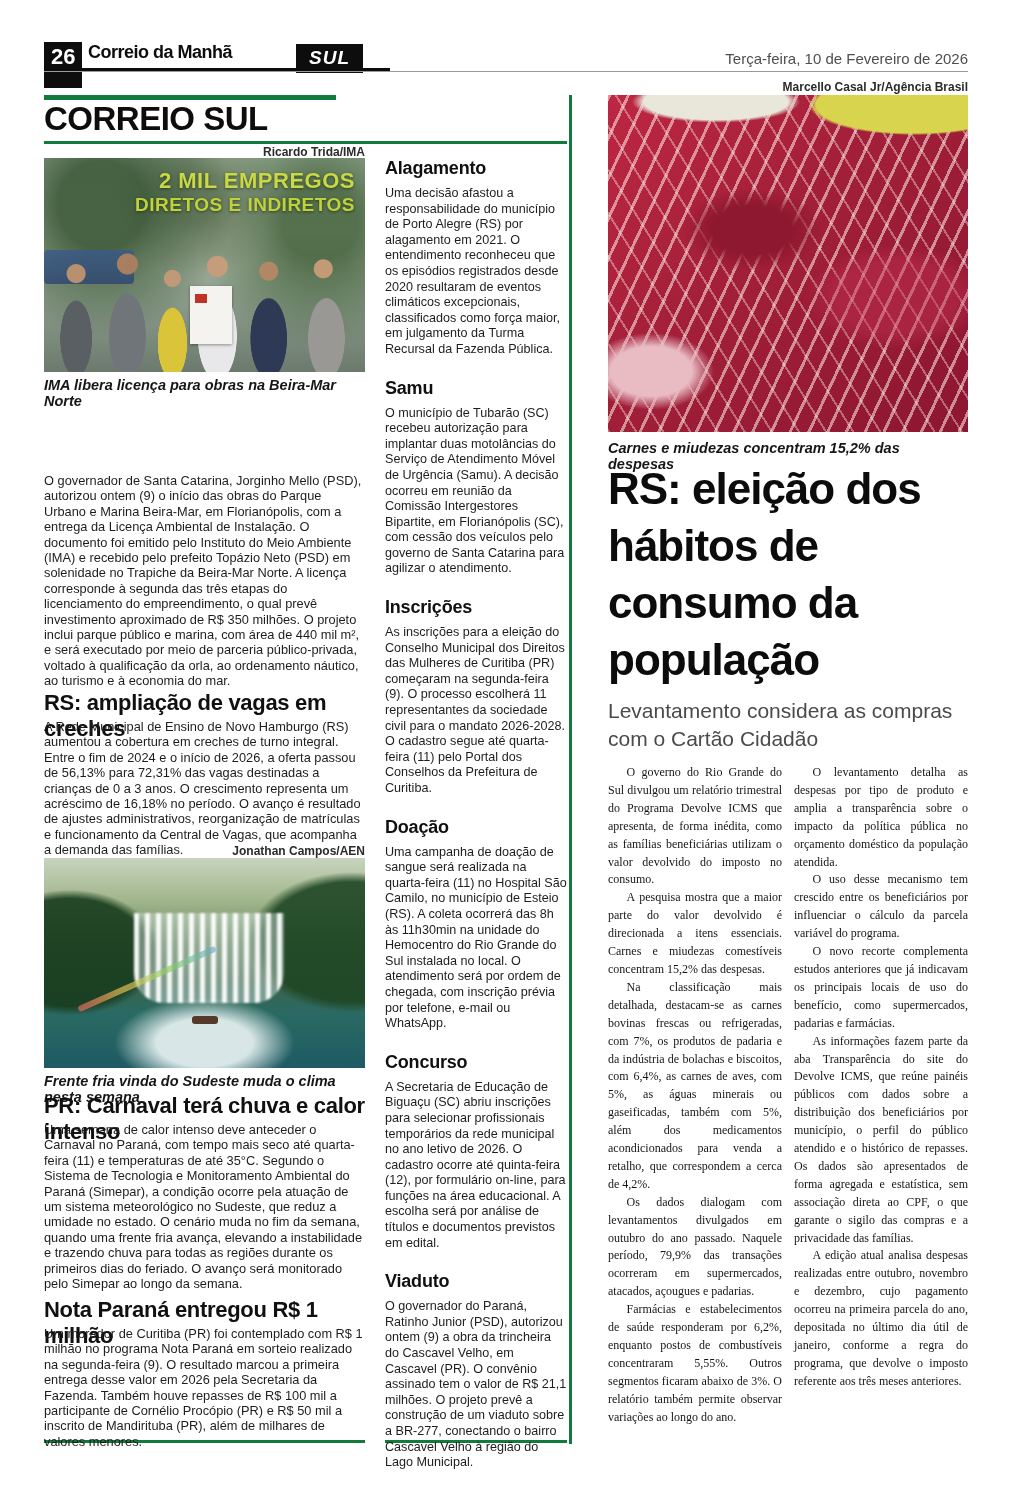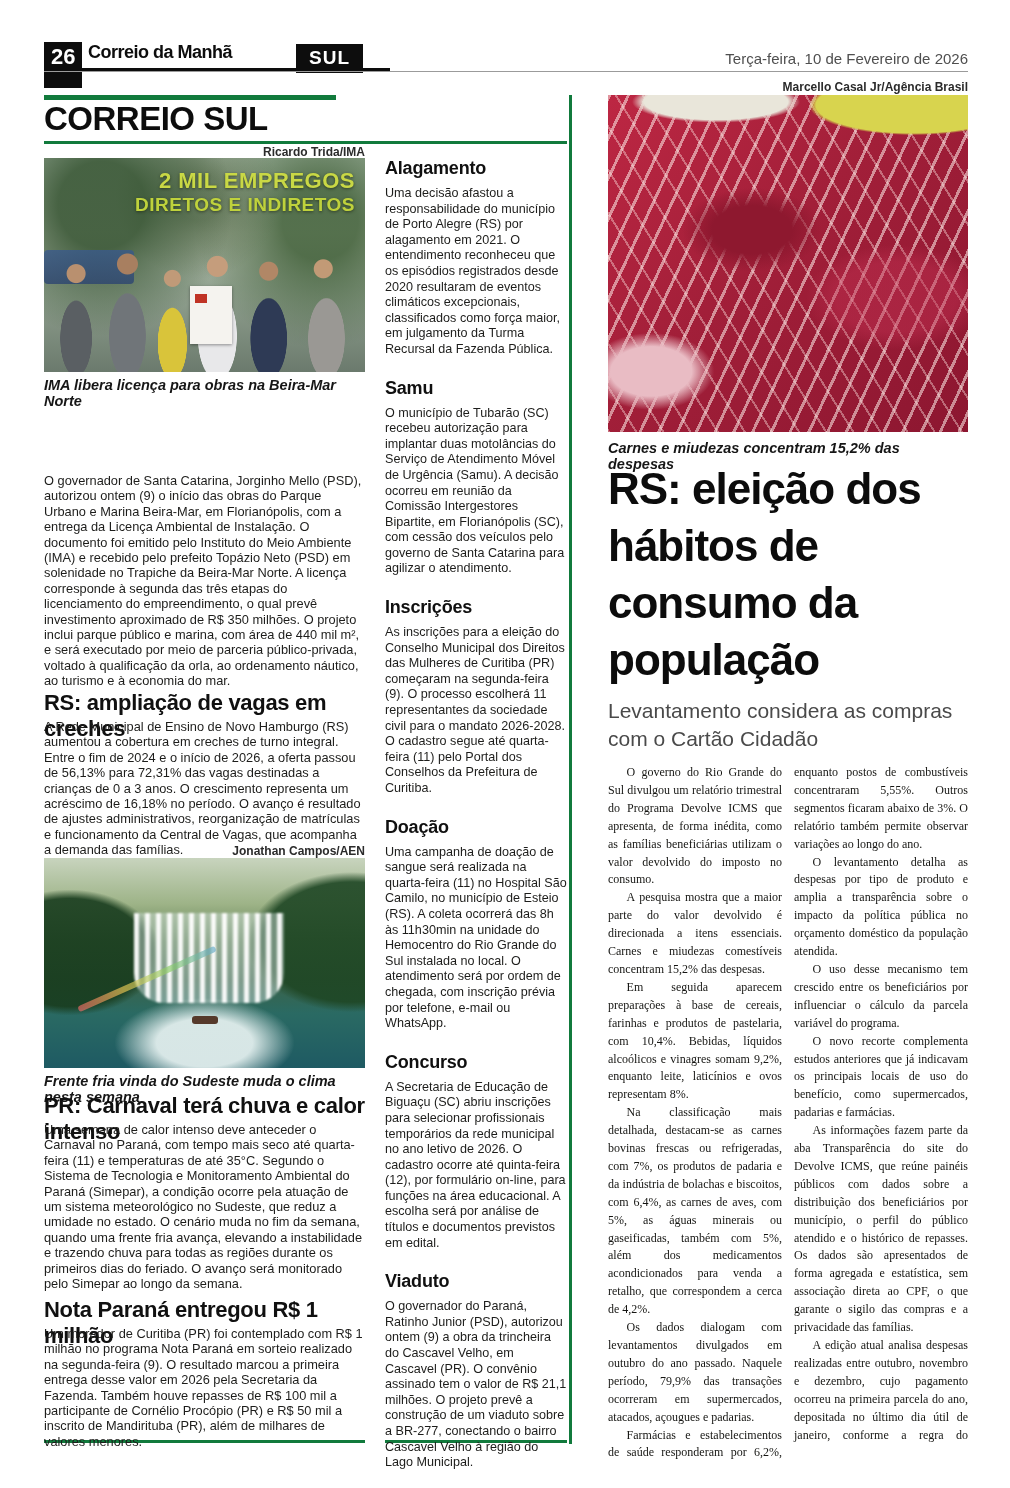--- a/index.html
+++ b/index.html
@@ -6,21 +6,21 @@
   * { margin:0; padding:0; box-sizing:border-box; }
   body { background:#ffffff; font-family:"Liberation Sans", sans-serif; }
   #page { position:relative; width:1010px; height:1488px; background:#fff; overflow:hidden; }
 
   
   .hdr-num { position:absolute; left:44px; top:42px; background:#0d0d0d; color:#fff;
              font-weight:bold; font-size:22px; padding:2px 7px 18px; }
   .hdr-brand { position:absolute; left:88px; top:42px; font-family:Liberation Sans, sans-serif;
                font-weight:bold; font-size:18px; color:#0d0d0d; letter-spacing:-0.5px; }
   .hdr-sul { position:absolute; left:296px; top:44px; background:#0d0d0d; color:#fff;
-             font-weight:bold; font-size:19px; padding:3px 13px 4px; letter-spacing:1px; }
+             font-weight:bold; font-size:19px; padding:3px 13px 4px; letter-spacing:1px;font-style:italic; }
   .hdr-date { position:absolute; right:42px; top:50px; color:#4f4f4f; font-size:15px; }
   .hdr-rule-thin { position:absolute; left:44px; right:42px; top:71px; height:1px; background:#9b9b9b; }
   .hdr-rule-thick { position:absolute; left:44px; top:68px; width:346px; height:4px; background:#0d0d0d; }
 
   
   .green-top   { position:absolute; left:44px; top:95px;  width:292px; height:5px; background:var(--green); }
   .green-under { position:absolute; left:44px; top:141px; width:523px; height:3px; background:var(--green); }
   .vline       { position:absolute; left:569px; top:95px; width:3px; height:1349px; background:var(--green); }
   .bl-left     { position:absolute; left:44px;  top:1440px; width:321px; height:3px; background:var(--green); }
   .bl-mid      { position:absolute; left:385px; top:1440px; width:182px; height:3px; background:var(--green); }
@@ -175,21 +175,20 @@
   <div class="credit" style="left:608px;top:80px;width:360px;">Marcello Casal Jr/Agência Brasil</div>
   <div class="photo photo3"></div>
   <div class="caption" style="left:608px;top:440px;width:360px;">Carnes e miudezas concentram 15,2% das despesas</div>
 
   <div class="main-headline">RS: eleição dos hábitos de consumo da população</div>
   <div class="main-deck">Levantamento considera as compras com o Cartão Cidadão</div>
 
   <div class="main-body">
     <p>O governo do Rio Grande do Sul divulgou um relatório trimestral do Programa Devolve ICMS que apresenta, de forma inédita, como as famílias beneficiárias utilizam o valor devolvido do imposto no consumo.</p>
     <p>A pesquisa mostra que a maior parte do valor devolvido é direcionada a itens essenciais. Carnes e miudezas comestíveis concentram 15,2% das despesas.</p>
-    <p>Em seguida aparecem preparações à base de cereais, farinhas e produtos de pastelaria, com 10,4%. Bebidas, líquidos alcoólicos e vinagres somam 9,2%, enquanto leite, laticínios e ovos representam 8%.</p>
     <p>Na classificação mais detalhada, destacam-se as carnes bovinas frescas ou refrigeradas, com 7%, os produtos de padaria e da indústria de bolachas e biscoitos, com 6,4%, as carnes de aves, com 5%, as águas minerais ou gaseificadas, também com 5%, além dos medicamentos acondicionados para venda a retalho, que correspondem a cerca de 4,2%.</p>
     <p>Os dados dialogam com levantamentos divulgados em outubro do ano passado. Naquele período, 79,9% das transações ocorreram em supermercados, atacados, açougues e padarias.</p>
     <p>Farmácias e estabelecimentos de saúde responderam por 6,2%, enquanto postos de combustíveis concentraram 5,55%. Outros segmentos ficaram abaixo de 3%. O relatório também permite observar variações ao longo do ano.</p>
     <p>O levantamento detalha as despesas por tipo de produto e amplia a transparência sobre o impacto da política pública no orçamento doméstico da população atendida.</p>
     <p>O uso desse mecanismo tem crescido entre os beneficiários por influenciar o cálculo da parcela variável do programa.</p>
     <p>O novo recorte complementa estudos anteriores que já indicavam os principais locais de uso do benefício, como supermercados, padarias e farmácias.</p>
     <p>As informações fazem parte da aba Transparência do site do Devolve ICMS, que reúne painéis públicos com dados sobre a distribuição dos beneficiários por município, o perfil do público atendido e o histórico de repasses. Os dados são apresentados de forma agregada e estatística, sem associação direta ao CPF, o que garante o sigilo das compras e a privacidade das famílias.</p>
     <p>A edição atual analisa despesas realizadas entre outubro, novembro e dezembro, cujo pagamento ocorreu na primeira parcela do ano, depositada no último dia útil de janeiro, conforme a regra do programa, que devolve o imposto referente aos três meses anteriores.</p>
   </div>
 

